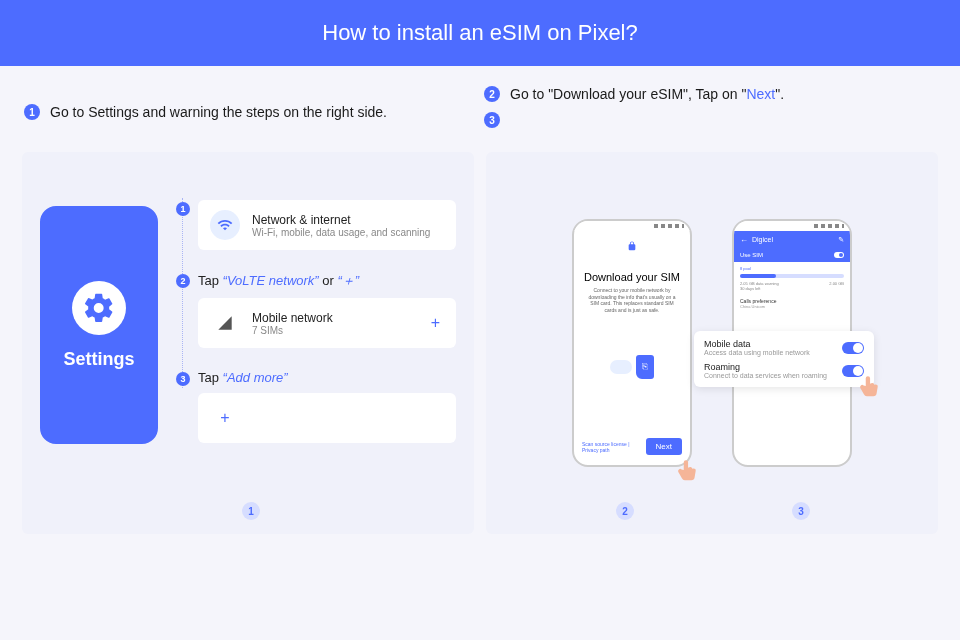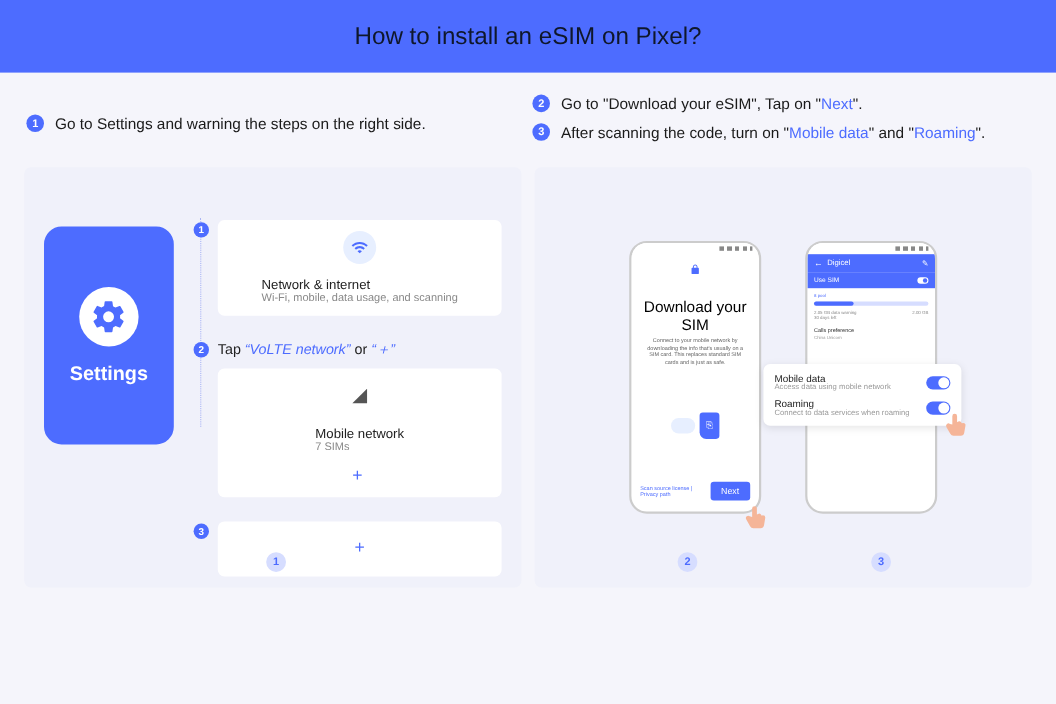--- a/index.html
+++ b/index.html
@@ -1,48 +1,48 @@
 <!DOCTYPE html>
 <html><head>
 <meta charset="utf-8">
 <style>
   * { box-sizing: border-box; margin: 0; padding: 0; }
   body { width: 960px; height: 640px; font-family: -apple-system, BlinkMacSystemFont, 'Segoe UI', sans-serif; background: #f5f5fb; overflow: hidden; }
-  .header { background: #4d6cff; color: #0f172a; height: 66px; display: flex; align-items: center; justify-content: center; font-size: 22px; font-weight: 500; }
+  .header { background: #4d6cff; color: #ffffff; height: 66px; display: flex; align-items: center; justify-content: center; font-size: 22px; font-weight: 500; }
   .instructions { display: flex; padding: 20px 24px 8px; gap: 60px; }
   .instructions .left { flex: 0 0 400px; padding-top: 18px; }
   .instructions .right { flex: 1; }
   .inst-item { display: flex; align-items: center; gap: 10px; font-size: 14px; margin-bottom: 10px; color: #1a1a1a; }
   .num-badge { width: 16px; height: 16px; border-radius: 50%; background: #4d6cff; color: #fff; display: inline-flex; align-items: center; justify-content: center; font-size: 10px; font-weight: 600; flex-shrink: 0; }
   .inst-item .hl { color: #4d6cff; }
   .panels { display: flex; gap: 12px; padding: 6px 22px 22px; height: 410px; }
   .panel { background: #f0f1fa; border-radius: 6px; padding: 18px; position: relative; flex: 1; }
   .panel-left { display: flex; gap: 18px; }
-  .phone-frame { width: 118px; height: 198px; border: 2.5px solid #4d6cff; border-radius: 16px; background: #4d6cff; display: flex; flex-direction: column; align-items: center; justify-content: center; margin-top: 36px; }
+  .phone-frame { width: 118px; height: 238px; border: 2.5px solid #4d6cff; border-radius: 16px; background: #4d6cff; display: flex; flex-direction: column; align-items: center; justify-content: center; margin-top: 36px; }
   .gear-icon { width: 54px; height: 54px; border-radius: 50%; background: #fff; display: flex; align-items: center; justify-content: center; margin-bottom: 14px; }
   .gear-icon svg { width: 34px; height: 34px; fill: #4d6cff; }
   .phone-frame .label { color: #fff; font-size: 18px; font-weight: 700; }
   .steps-col { flex: 1; position: relative; padding-top: 30px; }
   .step { position: relative; padding-left: 22px; margin-bottom: 22px; }
   .step .num { position: absolute; left: 0; top: 2px; width: 14px; height: 14px; border-radius: 50%; background: #4d6cff; color: #fff; font-size: 9px; font-weight: 600; display: flex; align-items: center; justify-content: center; }
   .step .label { font-size: 13px; color: #222; margin-bottom: 8px; }
   .step .label .hl { color: #4d6cff; font-style: italic; }
-  .card { background: #fff; border-radius: 6px; padding: 10px 12px; display: flex; align-items: center; gap: 12px; flex-direction: column; }
+  .card { background: #fff; border-radius: 6px; padding: 10px 12px; display: flex; align-items: center; gap: 12px; }
   .card .ic { width: 30px; height: 30px; display: flex; align-items: center; justify-content: center; }
   .card .wifi { width: 30px; height: 30px; border-radius: 50%; background: #e7efff; display: flex; align-items: center; justify-content: center; }
   .card .txt { flex: 1; }
   .card .t1 { font-size: 12px; color: #222; }
   .card .t2 { font-size: 10px; color: #888; }
   .card .plus { color: #4d6cff; font-size: 16px; font-weight: 300; padding-right: 4px; }
   .dotted { position: absolute; left: 6px; top: 28px; width: 1px; height: 190px; border-left: 1.5px dotted #aab5f5; }
   .panel-right { display: flex; gap: 40px; justify-content: center; align-items: center; }
   .mini-phone { width: 120px; height: 248px; border: 2px solid #ccc; border-radius: 16px; background: #fff; position: relative; overflow: hidden; }
   .mini-phone .sb { height: 10px; background: #fff; position: relative; }
   .mini-phone .sb::after { content: ''; position: absolute; right: 6px; top: 3px; width: 30px; height: 4px; background: repeating-linear-gradient(90deg, #888 0 4px, transparent 4px 7px); }
-  .mp2-title { font-size: 14px; text-align: center; padding: 16px 8px 4px; font-weight: 500; }
+  .mp2-title { font-size: 11px; text-align: center; padding: 16px 8px 4px; font-weight: 500; }
   .mp2-sub { font-size: 5px; text-align: center; color: #666; padding: 0 10px; line-height: 1.3; }
   .mp2-img { margin-top: 24px; height: 60px; display: flex; align-items: center; justify-content: center; }
   .mp2-img .cloud { width: 22px; height: 14px; background: #e7efff; border-radius: 10px; margin-right: 4px; }
   .mp2-img .sim { width: 18px; height: 24px; background: #4d6cff; border-radius: 3px 3px 3px 6px; display: flex; align-items: center; justify-content: center; color: #fff; font-size: 8px; }
   .mp2-foot { position: absolute; bottom: 10px; left: 8px; right: 8px; display: flex; align-items: center; justify-content: space-between; }
   .mp2-foot .links { font-size: 5px; color: #4d6cff; }
   .mp2-foot .btn { background: #4d6cff; color: #fff; font-size: 8px; padding: 4px 10px; border-radius: 3px; }
   .pointer { position: absolute; width: 26px; height: 28px; }
   .pointer svg { width: 100%; height: 100%; fill: #f5b598; }
   .mp3-head { background: #4d6cff; color: #fff; font-size: 7px; padding: 4px 6px; display: flex; justify-content: space-between; align-items: center; }
@@ -85,23 +85,20 @@
   </div>
   <div class="right">
     <div class="inst-item">
       <span class="num-badge">2</span>
       <span>
         <span>Go to "Download your eSIM", Tap on "</span><span class="hl">Next</span><span>".</span>
       </span>
     </div>
     <div class="inst-item">
       <span class="num-badge">3</span>
-      <span>
-        <span>After scanning the code, turn on "</span><span class="hl">Mobile data</span><span>" and "</span><span class="hl">Roaming</span><span>".</span>
-      </span>
     </div>
   </div>
 </div>
 
 <div class="panels">
 
   <div class="panel panel-left">
     <div class="phone-frame">
       <div class="gear-icon">
         <svg viewBox="0 0 24 24">
@@ -142,20 +139,23 @@
           <div class="txt">
             <div class="t1">Mobile network</div>
             <div class="t2">7 SIMs</div>
           </div>
           <div class="plus">+</div>
         </div>
       </div>
 
       <div class="step">
         <span class="num">3</span>
+        <div class="label">
+          <span>Tap </span><span class="hl">“Add more”</span>
+        </div>
         <div class="card">
           <div class="ic" style="color:#4d6cff;font-size:16px;font-weight:300;">+</div>
         </div>
       </div>
     </div>
     <div class="panel-num">1</div>
   </div>
 
   <div class="panel panel-right">
 

